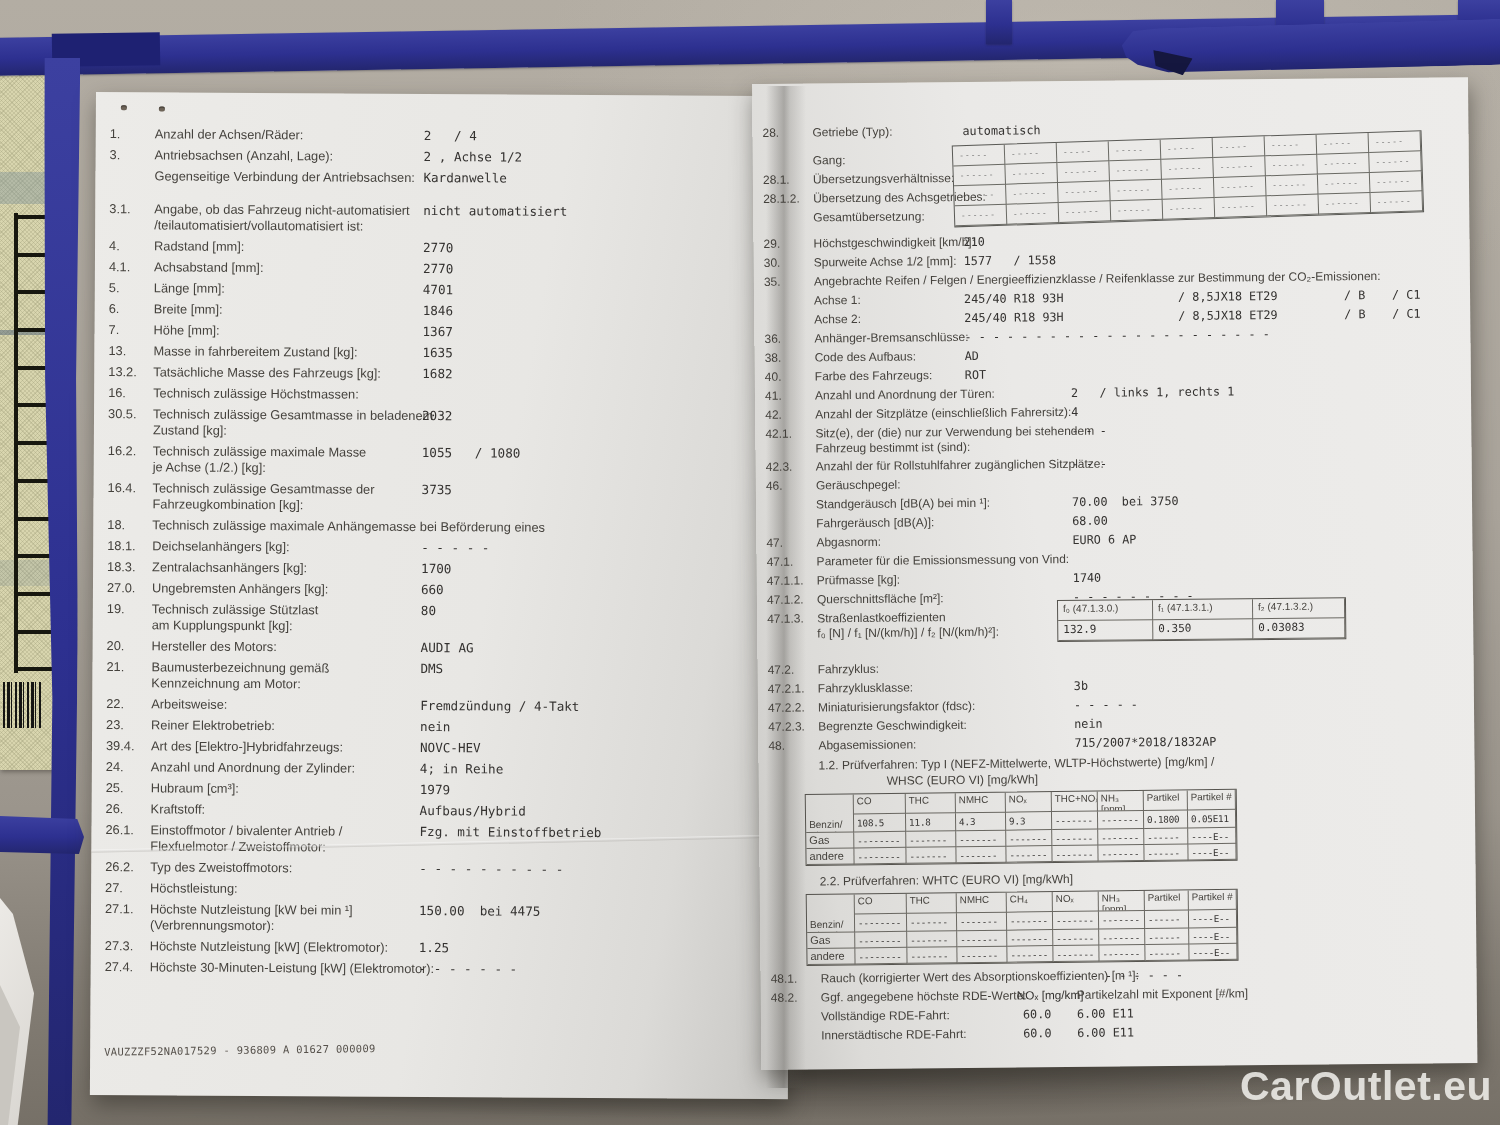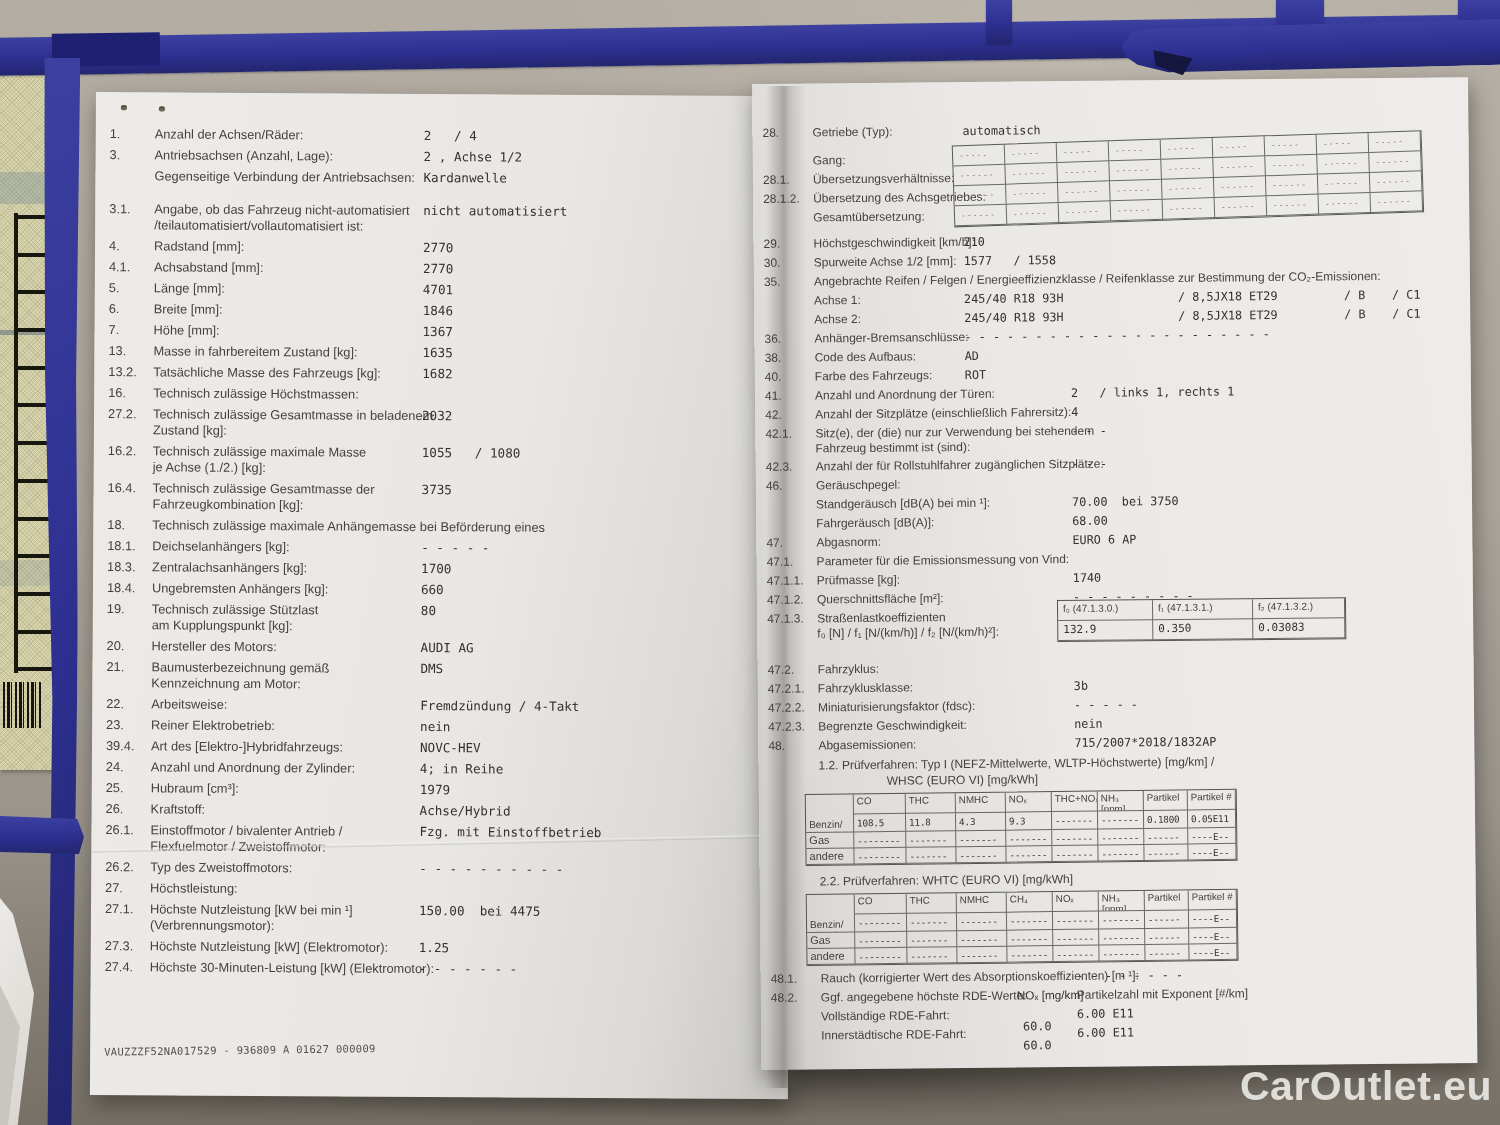--- a/index.html
+++ b/index.html
@@ -92,21 +92,21 @@
   .emis .th{font-size:9.8px;color:#45423d;}
   .emis .rh{font-size:11px;color:#45423d;}
   .emis .corner{grid-row:1/3;font-size:10px;color:#45423d;padding-top:24px;}
   .emis .td{font-family:"DejaVu Sans Mono",monospace;font-size:9.3px;letter-spacing:-.2px;color:#343230;padding-top:3px;}
   .ttl{font-size:12px;color:#45423d;line-height:16px;margin-left:60px;white-space:nowrap;}
   .ttl2{margin-left:128px;}
   
   #rde .h1{position:absolute;left:256px;top:0;}
   #rde .h2{position:absolute;left:316px;top:0;}
   #rde .rl{margin-left:60px;white-space:nowrap;}
-  #rde .rv1{position:absolute;left:262px;top:12px;}
+  #rde .rv1{position:absolute;left:262px;top:0;}
   #rde .rv2{position:absolute;left:316px;top:0;}
   #footer-code{position:absolute;left:14px;top:951px;transform:rotate(-1.1deg);
     font-family:"DejaVu Sans Mono",monospace;font-size:10.5px;letter-spacing:.3px;color:#56514b;}
   #watermark{left:1240px;top:1063px;font-size:41px;font-weight:700;letter-spacing:.5px;
     color:var(--watermark,#f3f2ee);opacity:.85;}
 </style>
 </head>
 <body>
 
 <div class="abs" id="under-shadow"></div>
@@ -205,21 +205,21 @@
       <div class="row">
         <span class="n">13.2.</span>
         <div class="l">Tatsächliche Masse des Fahrzeugs [kg]:</div>
         <span class="v mono">1682</span>
       </div>
       <div class="row">
         <span class="n">16.</span>
         <div class="l">Technisch zulässige Höchstmassen:</div>
       </div>
       <div class="row">
-        <span class="n">27.2.</span>
+        <span class="n">30.5.</span>
         <div class="l">Technisch zulässige Gesamtmasse in beladenem</div>
         <div class="l">Zustand [kg]:</div>
         <span class="v mono">2032</span>
       </div>
       <div class="row">
         <span class="n">16.2.</span>
         <div class="l">Technisch zulässige maximale Masse</div>
         <div class="l">je Achse (1./2.) [kg]:</div>
         <span class="v mono">1055   / 1080</span>
       </div>
@@ -237,21 +237,21 @@
         <span class="n">18.1.</span>
         <div class="l">Deichselanhängers [kg]:</div>
         <span class="v mono">- - - - -</span>
       </div>
       <div class="row">
         <span class="n">18.3.</span>
         <div class="l">Zentralachsanhängers [kg]:</div>
         <span class="v mono">1700</span>
       </div>
       <div class="row">
-        <span class="n">18.4.</span>
+        <span class="n">27.0.</span>
         <div class="l">Ungebremsten Anhängers [kg]:</div>
         <span class="v mono">660</span>
       </div>
       <div class="row">
         <span class="n">19.</span>
         <div class="l">Technisch zulässige Stützlast</div>
         <div class="l">am Kupplungspunkt [kg]:</div>
         <span class="v mono">80</span>
       </div>
       <div class="row">
@@ -286,21 +286,21 @@
         <span class="v mono">4; in Reihe</span>
       </div>
       <div class="row">
         <span class="n">25.</span>
         <div class="l">Hubraum [cm³]:</div>
         <span class="v mono">1979</span>
       </div>
       <div class="row">
         <span class="n">26.</span>
         <div class="l">Kraftstoff:</div>
-        <span class="v mono">Achse/Hybrid</span>
+        <span class="v mono">Aufbaus/Hybrid</span>
       </div>
       <div class="row">
         <span class="n">26.1.</span>
         <div class="l">Einstoffmotor / bivalenter Antrieb /</div>
         <div class="l">Flexfuelmotor / Zweistoffmotor:</div>
         <span class="v mono">Fzg. mit Einstoffbetrieb</span>
       </div>
       <div class="row">
         <span class="n">26.2.</span>
         <div class="l">Typ des Zweistoffmotors:</div>

